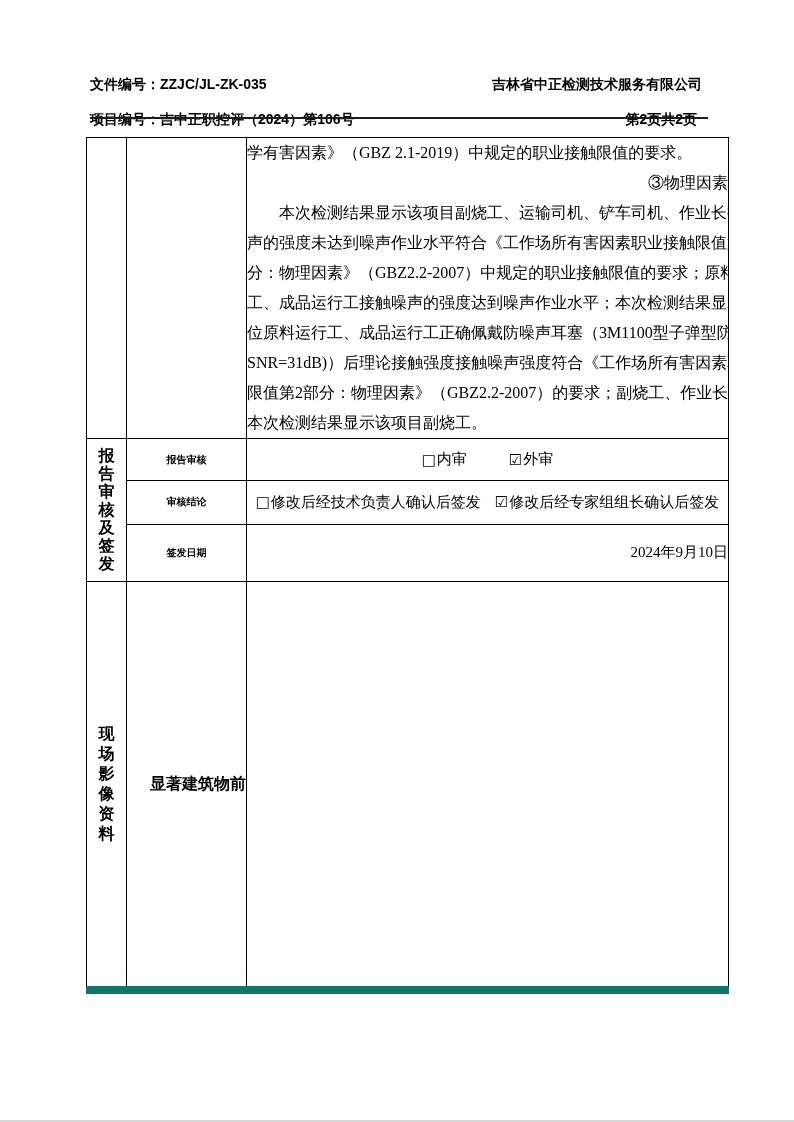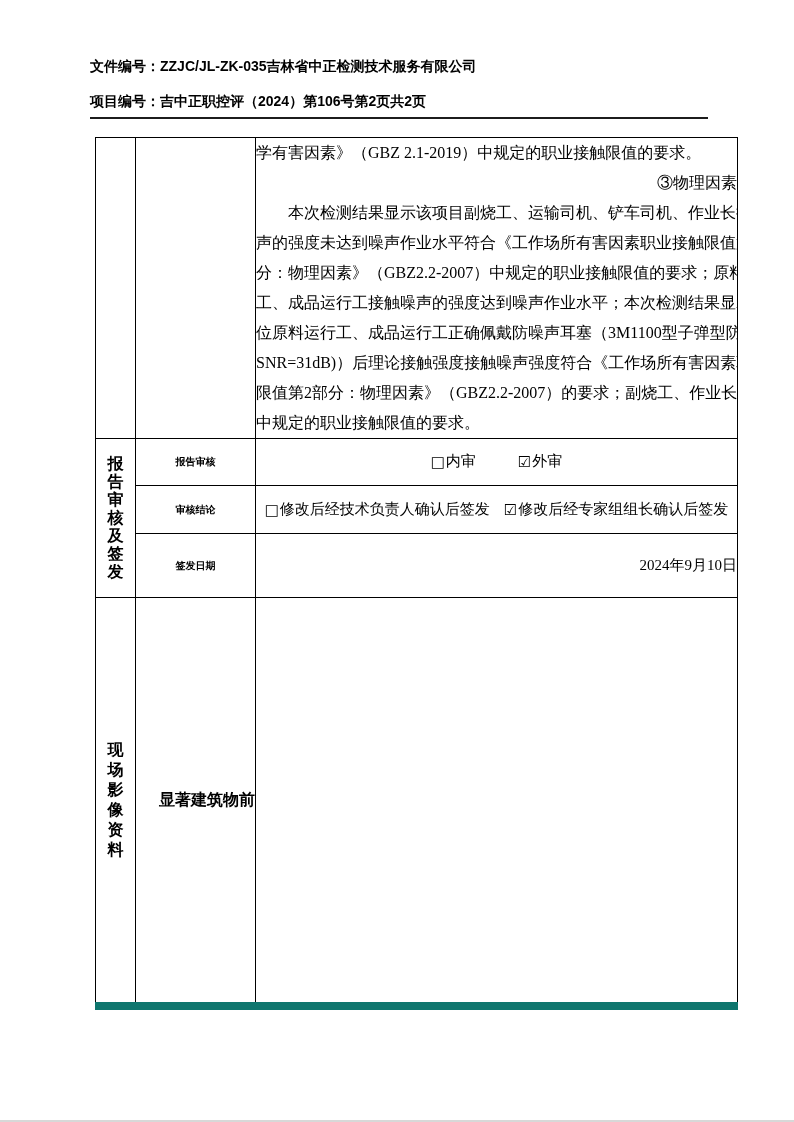--- a/index.html
+++ b/index.html
@@ -4,48 +4,48 @@
 <style>
   html,body{margin:0;padding:0;}
   body{
     width:794px;height:1122px;position:relative;background:#ffffff;
     font-family:"Liberation Serif","DejaVu Serif",serif;color:#000;
     overflow:hidden;
   }
   
   .hdr-row{
     position:absolute;left:90px;width:612px;display:flex;
-    align-items:baseline;
+    justify-content:space-between;align-items:baseline;
     font-family:"Liberation Sans","DejaVu Sans",sans-serif;
-    font-weight:bold;font-size:14px;white-space:nowrap;
+    font-weight:bold;font-size:14px;white-space:nowrap;margin-top:18px;
   }
   .hdr1{top:58px;}
   .hdr2{top:93px;width:607px;}
   .hdr-title{font-size:16px;}
   .hdr-rule{position:absolute;left:90px;top:117px;width:618px;height:2px;background:#1c1c1c;}
   
   table.form{
-    position:absolute;left:95px;top:137px;width:642px;
+    position:absolute;left:86px;top:137px;width:642px;
     border-collapse:collapse;table-layout:fixed;
   }
   table.form td{
     border:1px solid #000;padding:0;vertical-align:middle;overflow:hidden;
   }
   tr.rowE td{border-bottom:8px solid #0f766e;}
   
   td.para{vertical-align:top;padding:3px 3px 0 3px;}
   .pline{
     font-size:16px;line-height:30px;white-space:nowrap;overflow:hidden;
     letter-spacing:0px;
   }
   .pline.indent{padding-left:32px;text-align:right;}
   
   td.vcell{vertical-align:middle;}
   .vlabel{
-    width:17px;margin:16px auto;word-break:break-all;text-align:center;
+    width:17px;margin:8px auto;word-break:break-all;text-align:center;
     font-weight:bold;font-size:16px;
   }
   .v7{line-height:18px;}
   .v6{line-height:20px;}
   
   td.rlabel{text-align:center;font-weight:bold;font-size:10px;}
   
   .optline{
     display:flex;align-items:center;justify-content:center;
     font-size:15px;white-space:nowrap;overflow:hidden;
@@ -87,21 +87,21 @@
     <td class="para">
       <div class="pline">学有害因素》（GBZ 2.1-2019）中规定的职业接触限值的要求。</div>
       <div class="pline indent">③物理因素</div>
       <div class="pline indent">本次检测结果显示该项目副烧工、运输司机、铲车司机、作业长接触噪</div>
       <div class="pline">声的强度未达到噪声作业水平符合《工作场所有害因素职业接触限值第2部</div>
       <div class="pline">分：物理因素》（GBZ2.2-2007）中规定的职业接触限值的要求；原料运行</div>
       <div class="pline">工、成品运行工接触噪声的强度达到噪声作业水平；本次检测结果显示用人单</div>
       <div class="pline">位原料运行工、成品运行工正确佩戴防噪声耳塞（3M1100型子弹型防护耳塞，</div>
       <div class="pline">SNR=31dB)）后理论接触强度接触噪声强度符合《工作场所有害因素职业接触</div>
       <div class="pline">限值第2部分：物理因素》（GBZ2.2-2007）的要求；副烧工、作业长接触高温</div>
-      <div class="pline">中规定的职业接触限值的要求。</div>
+      <div class="pline">本次检测结果显示该项目副烧工。</div>
     </td>
   </tr>
 
   <tr class="rowB">
     <td rowspan="3" class="vcell">
       <div class="vlabel v7">报告审核及签发</div>
     </td>
     <td class="rlabel" style="height:38px">报告审核</td>
     <td>
       <div class="optline wide-gap">

